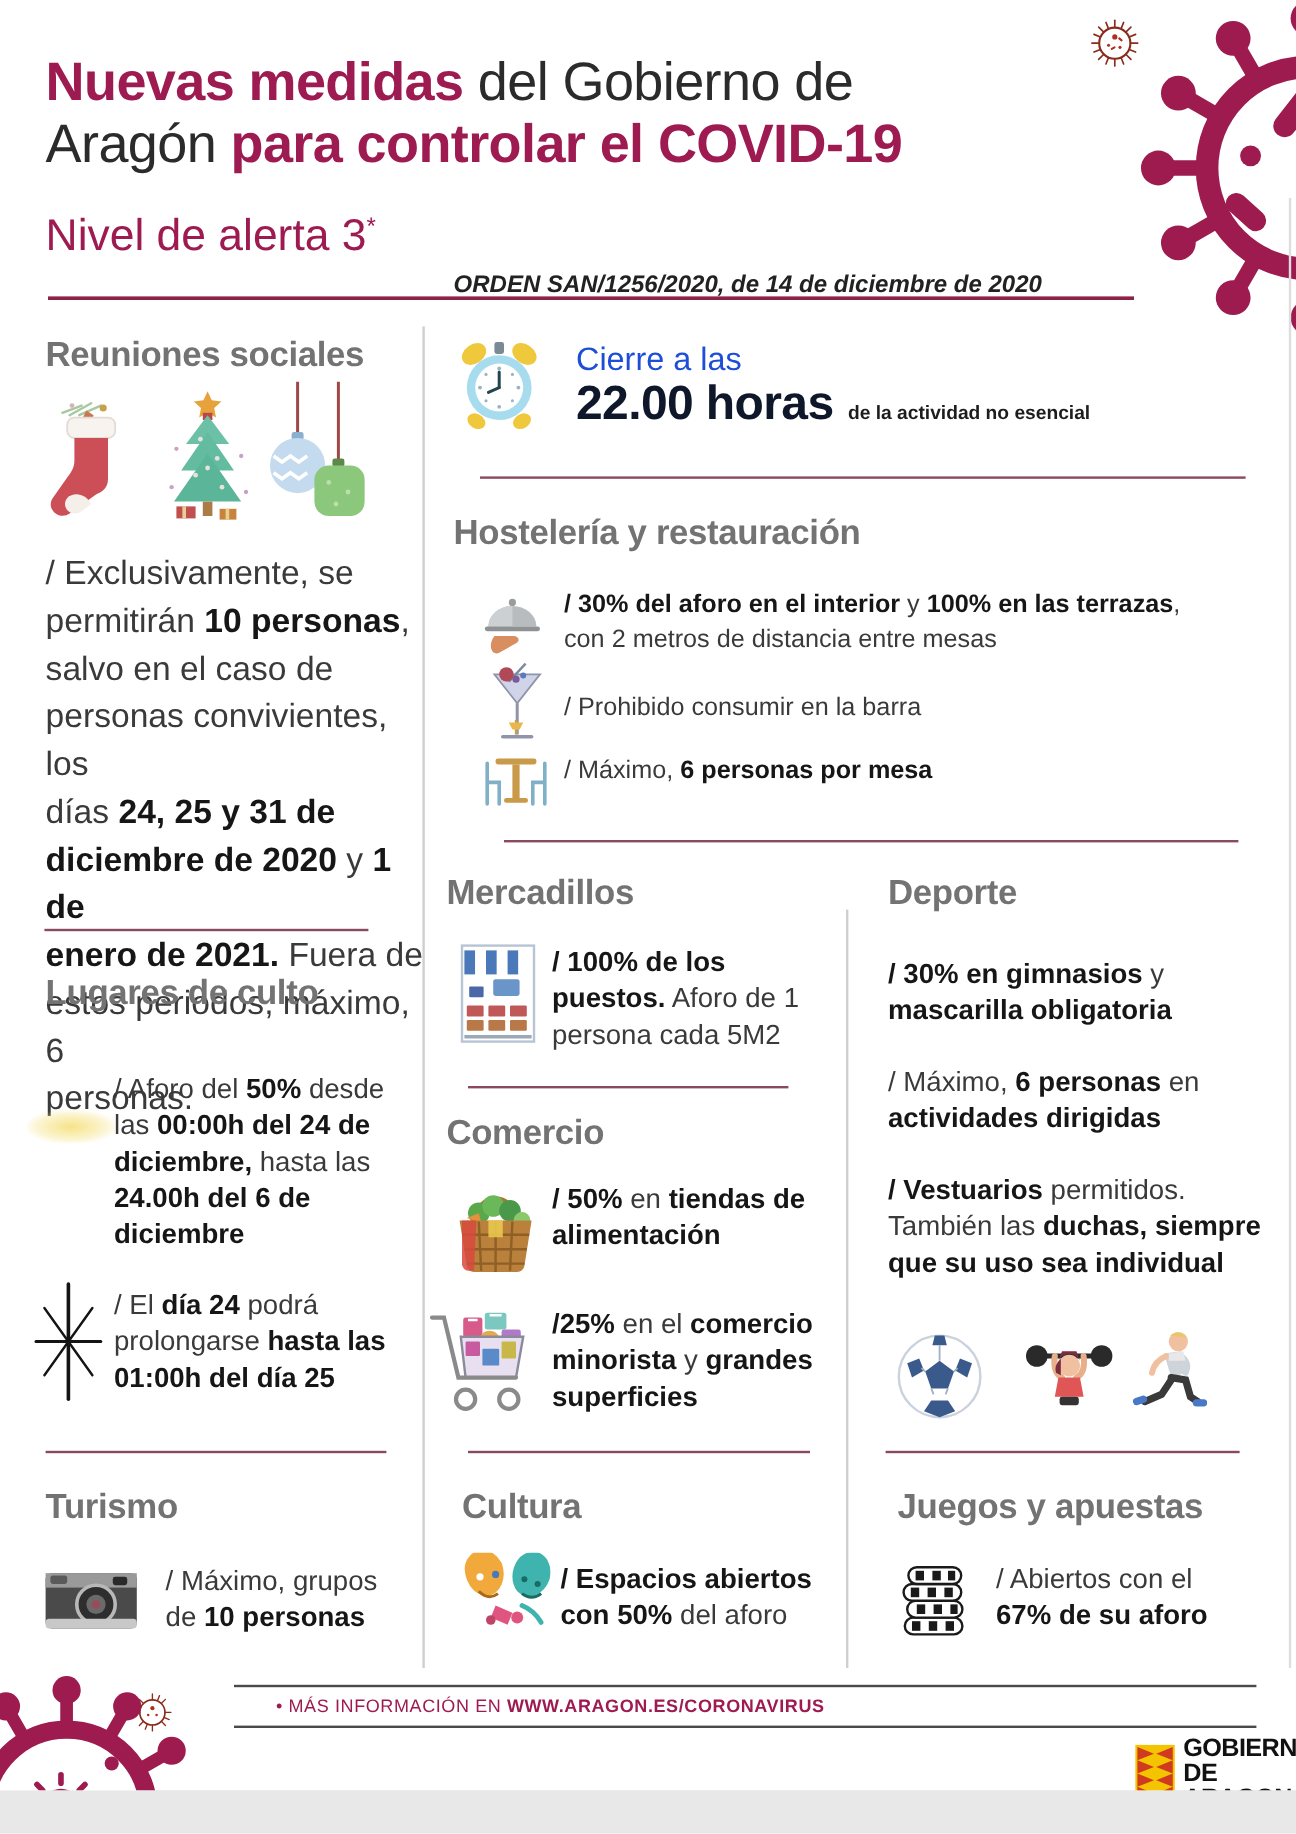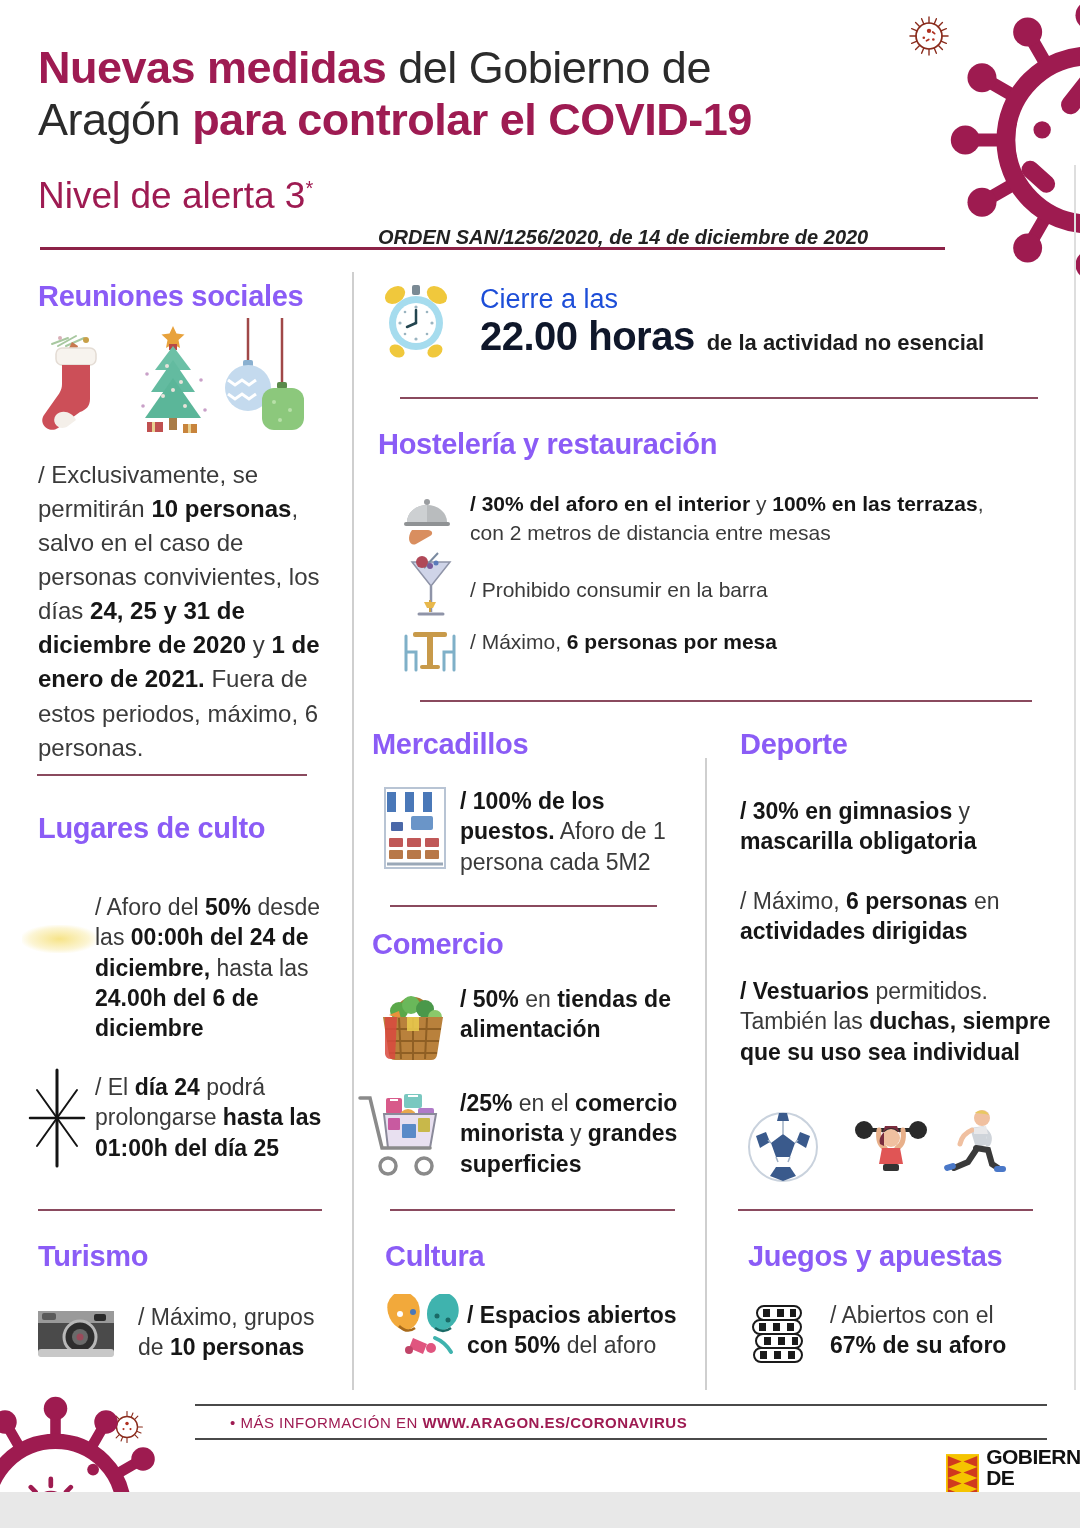--- a/index.html
+++ b/index.html
@@ -5,28 +5,28 @@
   html,body{margin:0;padding:0;background:#e8e8e8;}
   .page{position:relative;width:1080px;height:1492px;background:#ffffff;overflow:hidden;
         font-family:"Liberation Sans","DejaVu Sans",sans-serif;color:#2d2d2d;}
   .abs{position:absolute;}
   .accent{color:#9e1b52;}
   .title{font-size:45px;line-height:1.16;font-weight:400;color:#2b2b2b;letter-spacing:-0.5px;}
   .title .accent{font-weight:800;}
   .level{font-size:37px;font-weight:400;color:#9e1b52;}
   .level sup{font-size:20px;}
   .order{font-size:20px;font-style:italic;font-weight:700;color:#222;}
-  .h2{font-size:29px;font-weight:800;color:#8b5cf6;letter-spacing:-0.3px;}
+  .h2{font-size:29px;font-weight:800;color:#737373;letter-spacing:-0.3px;}
   .txt{font-size:23px;line-height:1.32;color:#3a3a3a;}
   .txt .b{font-weight:800;color:#161616;}
-  .para{font-size:24px;line-height:1.42;}
+  .para{font-size:28px;line-height:1.42;}
   .host{font-size:21px;line-height:1.38;}
   .closure-prefix{font-size:27px;font-weight:400;color:#1d4ed8;}
   .closure-time{font-size:40px;font-weight:800;color:#0f172a;letter-spacing:-0.5px;}
-  .closure-suffix{font-size:22px;font-weight:800;color:#1d1d1d;padding-left:12px;padding-bottom:4px;text-align:right;}
+  .closure-suffix{font-size:16px;font-weight:800;color:#1d1d1d;padding-left:12px;padding-bottom:4px;text-align:right;}
   .rule-maroon{background:#8c2247;height:3px;}
   .rule-thin{background:#8a4a5e;height:2px;}
   .rule-dark{background:#4a4a4a;height:2px;}
   .vrule{background:#cfcfcf;width:2px;}
   .footer-info{font-size:15px;color:#9e1b52;letter-spacing:0.5px;}
   .footer-info .b{font-weight:800;}
   .logo-text{font-size:21px;font-weight:800;color:#111;line-height:1.0;letter-spacing:-0.5px;}
   .comet{background:radial-gradient(ellipse at center,rgba(246,226,130,0.95) 0%,rgba(246,226,130,0.35) 55%,rgba(246,226,130,0) 75%);}
 </style>
 </head>

